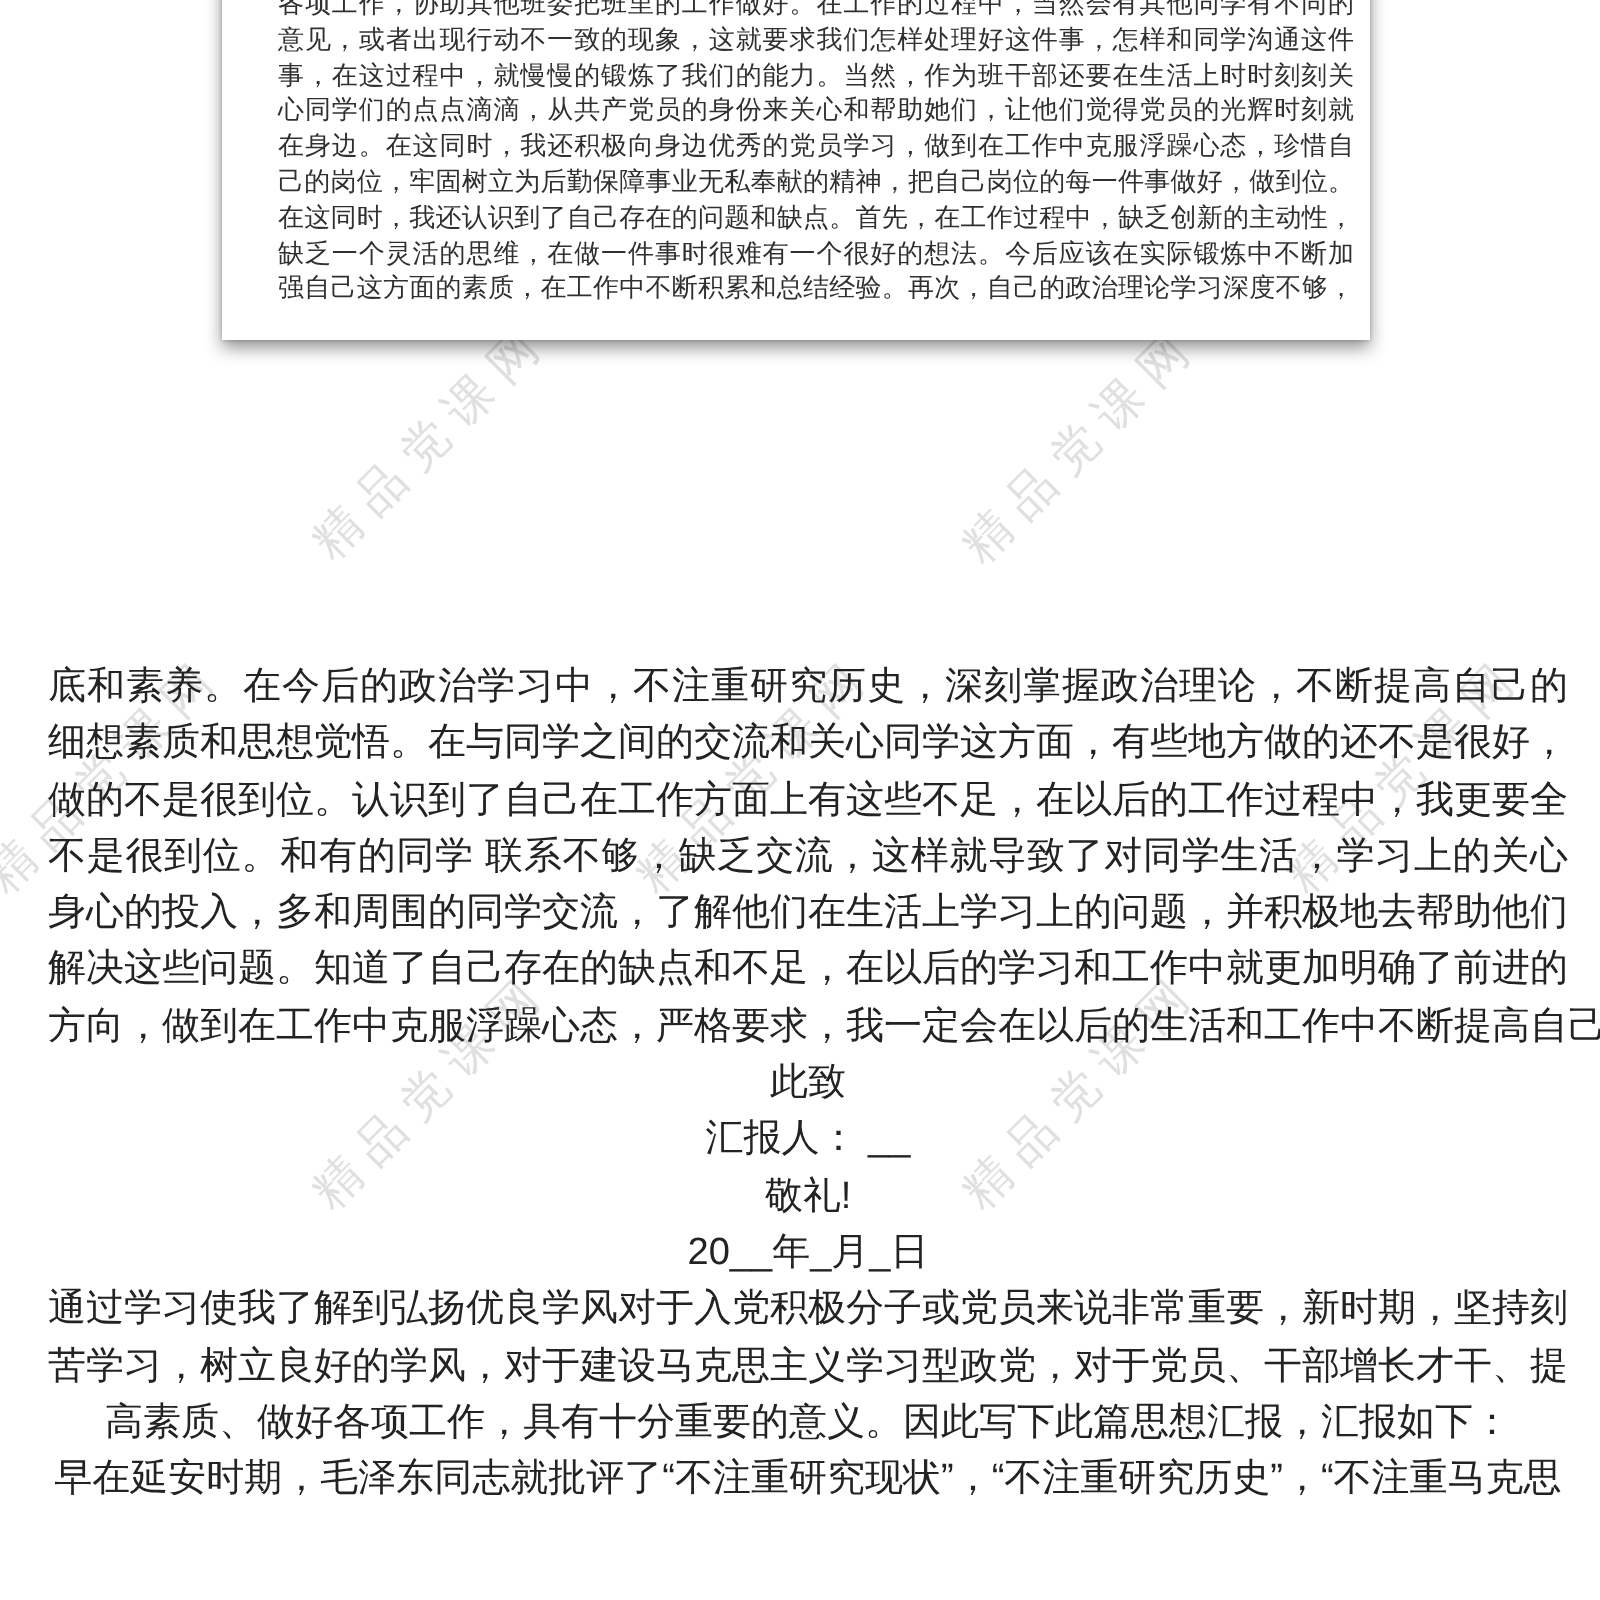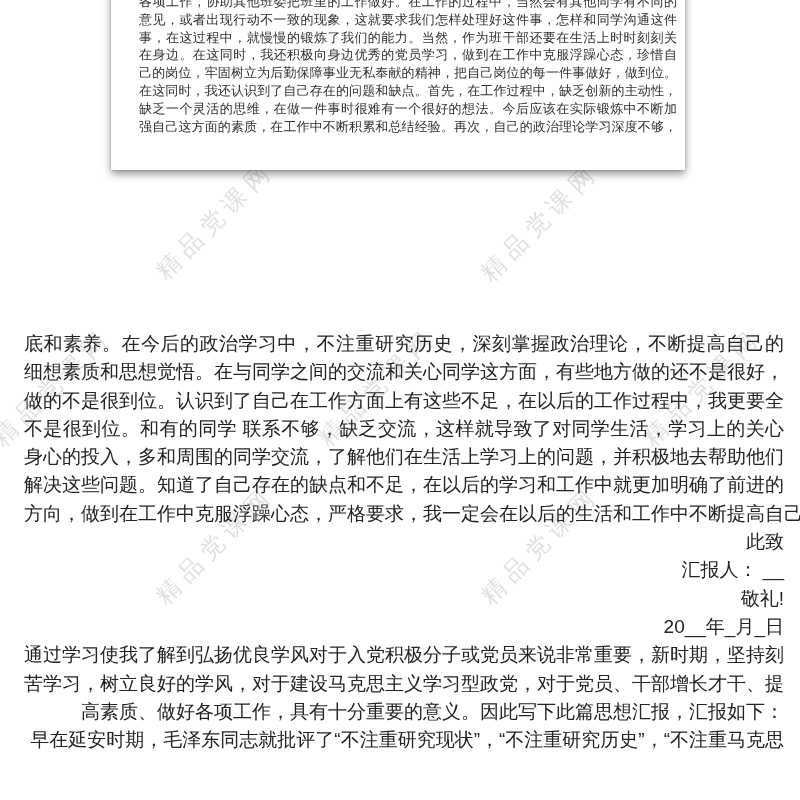--- a/index.html
+++ b/index.html
@@ -66,21 +66,21 @@
     top: 330px;
     width: 760px;
     font-size: 19px;
     line-height: 28.3px;
     color: #232323;
     z-index: 2;
   }
   .main-text .ln {
     height: 28.3px;
     white-space: nowrap;
-    text-align: right;
+    text-align: center;
   }
   .main-text .ln.j {
     text-align: justify;
     text-align-last: justify;
   }
 </style>
 </head>
 <body>
 
 <div class="canvas">
@@ -91,20 +91,21 @@
   <span class="wm wm4">精品党课网</span>
   <span class="wm wm5">精品党课网</span>
   <span class="wm wm6">精品党课网</span>
   <span class="wm wm7">精品党课网</span>
 
   <div class="fragment">
     <div class="fragment-text">
       <div class="fln">各项工作，协助其他班委把班里的工作做好。在工作的过程中，当然会有其他同学有不同的</div>
       <div class="fln">意见，或者出现行动不一致的现象，这就要求我们怎样处理好这件事，怎样和同学沟通这件</div>
       <div class="fln">事，在这过程中，就慢慢的锻炼了我们的能力。当然，作为班干部还要在生活上时时刻刻关</div>
+      <div class="fln">心同学们的点点滴滴，从共产党员的身份来关心和帮助她们，让他们觉得党员的光辉时刻就</div>
       <div class="fln">在身边。在这同时，我还积极向身边优秀的党员学习，做到在工作中克服浮躁心态，珍惜自</div>
       <div class="fln">己的岗位，牢固树立为后勤保障事业无私奉献的精神，把自己岗位的每一件事做好，做到位。</div>
       <div class="fln">在这同时，我还认识到了自己存在的问题和缺点。首先，在工作过程中，缺乏创新的主动性，</div>
       <div class="fln">缺乏一个灵活的思维，在做一件事时很难有一个很好的想法。今后应该在实际锻炼中不断加</div>
       <div class="fln">强自己这方面的素质，在工作中不断积累和总结经验。再次，自己的政治理论学习深度不够，</div>
     </div>
   </div>
 
   <div class="main-text">
     <div class="ln j">底和素养。在今后的政治学习中，不注重研究历史，深刻掌握政治理论，不断提高自己的</div>

